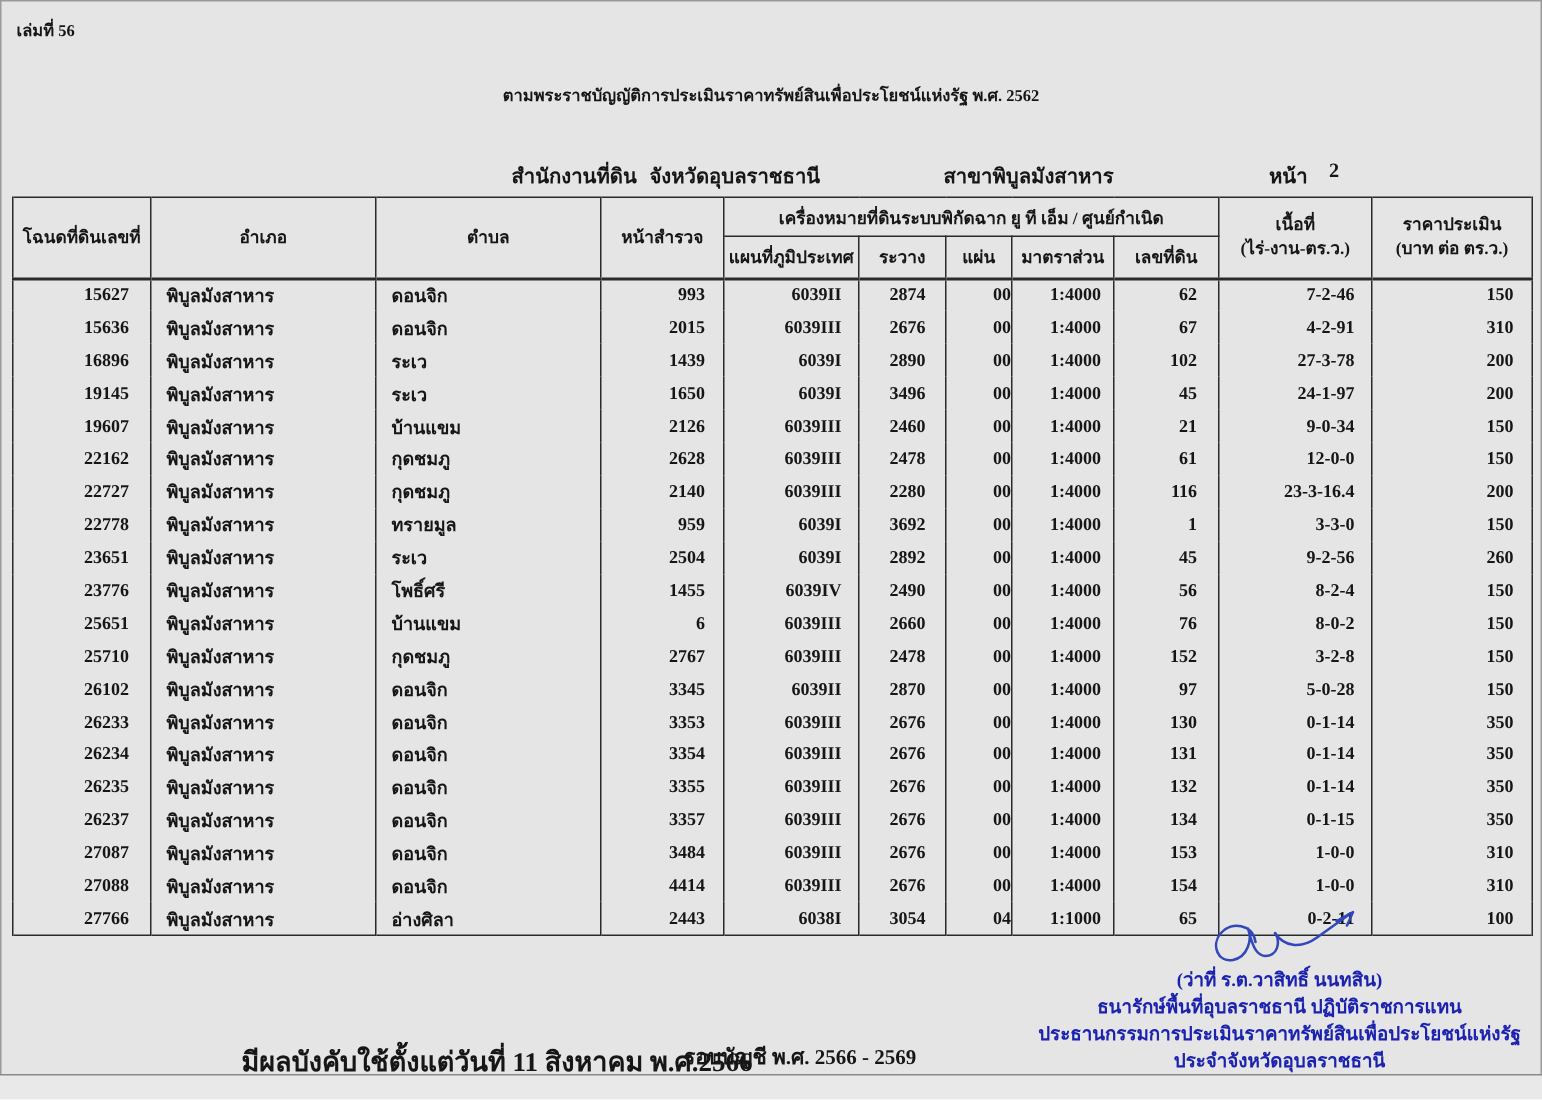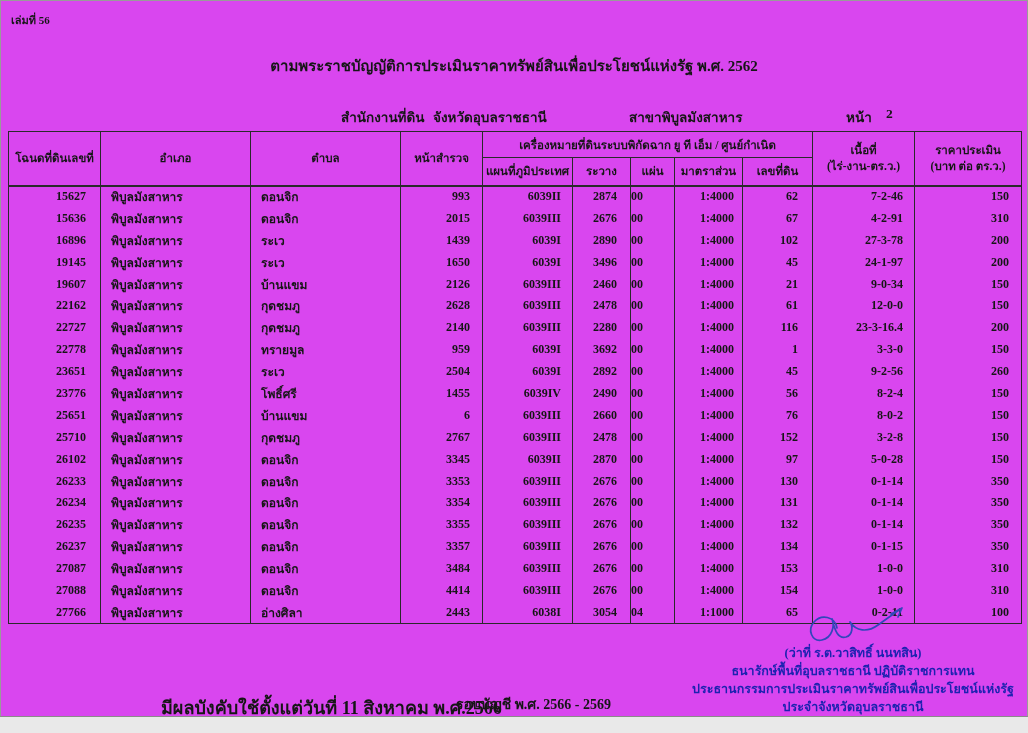--- a/index.html
+++ b/index.html
@@ -7,28 +7,28 @@
   html, body { background: #fff; }
   body {
     width: 1028px; height: 733px;
     font-family: "Liberation Serif", "DejaVu Serif", serif;
     color: var(--ink);
     position: relative;
     overflow: hidden;
   }
   .page {
     position: absolute; inset: 0 0 17px 0;
-    background: #d946ef;
+    background: #e5e5e5;
     border: 1px solid #9a9a9a;
     border-bottom: none;
   }
   .volume { position: absolute; top: 10px; left: 10px; font-size: 11px; font-weight: bold; }
   .title-block { position: absolute; top: 44px; left: 0; width: 100%; text-align: center; }
   .doc-title { font-size: 17.5px; font-weight: bold; }
-  .doc-subtitle { font-size: 15px; font-weight: bold; margin-top: 9px; }
+  .doc-subtitle { font-size: 11px; font-weight: bold; margin-top: 9px; }
   .office-row { position: absolute; top: 105px; left: 0; width: 100%; height: 20px; font-size: 13.5px; font-weight: bold; }
   .office-row span { position: absolute; white-space: nowrap; }
   .office-label  { left: 340px; }
   .province     { left: 432px; }
   .branch       { left: 628px; }
   .page-word    { left: 845px; }
   .page-number  { left: 885px; }
 
   table.doc-table {
     position: absolute; top: 130px; left: 7px;
@@ -51,21 +51,21 @@
   .doc-table thead th.group-head { border-bottom: 1px solid var(--line); }
   .doc-table thead th.two-line { line-height: 1.45; }
   .doc-table tbody td { height: 21.9px; font-size: 12px; border-top: none; border-bottom: none; }
   
   td.col-deed    { text-align: right; padding-right: 14px; }
   td.col-amphoe  { text-align: left;  padding-left: 10px; }
   td.col-tambon  { text-align: left;  padding-left: 10px; }
   td.col-survey  { text-align: right; padding-right: 12px; }
   td.col-map     { text-align: right; padding-right: 11px; margin-left: 12px; }
   td.col-ravang  { text-align: right; padding-right: 13px; }
-  td.col-phaen   { text-align: left; }
+  td.col-phaen   { text-align: right; }
   td.col-scale   { text-align: right; padding-right: 8px; }
   td.col-landno  { text-align: right; padding-right: 14px; }
   td.col-area    { text-align: right; padding-right: 11px; }
   td.col-price   { text-align: right; padding-right: 12px; }
 
   .effective-date { position: absolute; left: 160px; top: 692px; font-size: 18px; font-weight: bold; }
   .account-period { position: absolute; left: 455px; top: 692px; font-size: 14px; font-weight: bold; }
 
   .sign-block {
     position: absolute; left: 672px; top: 643px; width: 360px;

